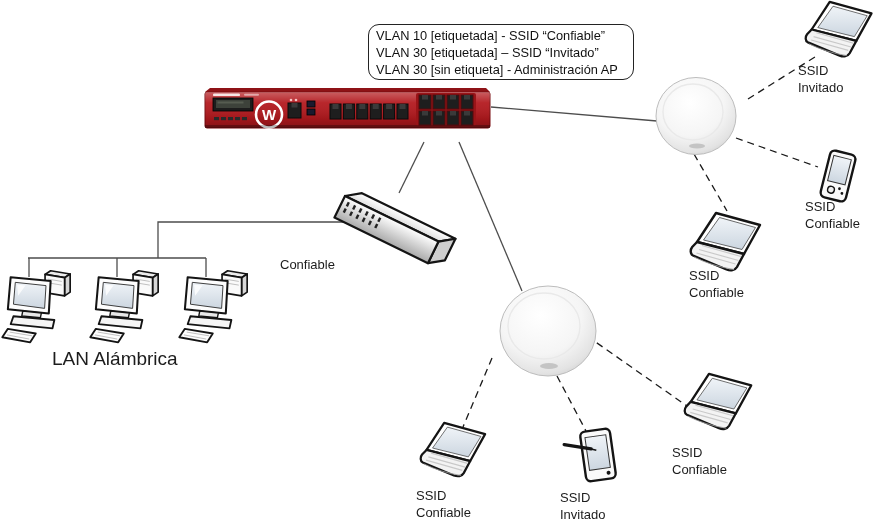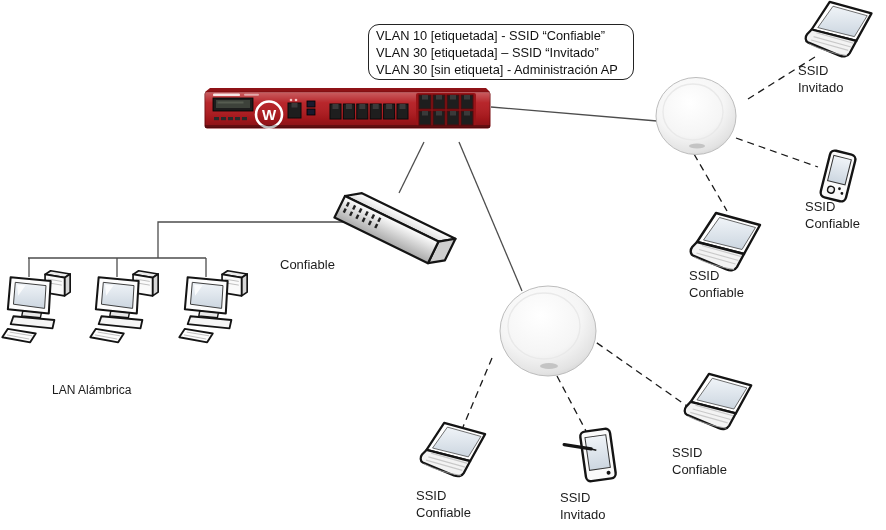--- a/index.html
+++ b/index.html
@@ -1,21 +1,21 @@
 <!DOCTYPE html>
 <html><head>
 <meta charset="utf-8">
 <style>
   html,body{margin:0;padding:0;background:#fff;}
   #canvas{position:relative;width:886px;height:530px;background:#fff;overflow:hidden;
           font-family:"Liberation Sans",sans-serif;}
   svg{position:absolute;left:0;top:0;}
   .lbl{position:absolute;font:13px/17px "Liberation Sans",sans-serif;color:#1c1c1c;
        text-align:left;white-space:nowrap;}
-  .lbl-lg{font-size:12px;margin-top:32px;}
+  .lbl-lg{font-size:19px;}
   #callout{position:absolute;left:368px;top:24px;width:266px;height:56px;
            border:1.6px solid #232323;border-radius:11px;background:#fff;
            padding:2px 0 16px 7px;box-sizing:border-box;z-index:3;}
   #callout div{font:12.8px/17px "Liberation Sans",sans-serif;color:#111;white-space:nowrap;}
 </style>
 </head>
 <body>
 
 <div id="canvas">
 

